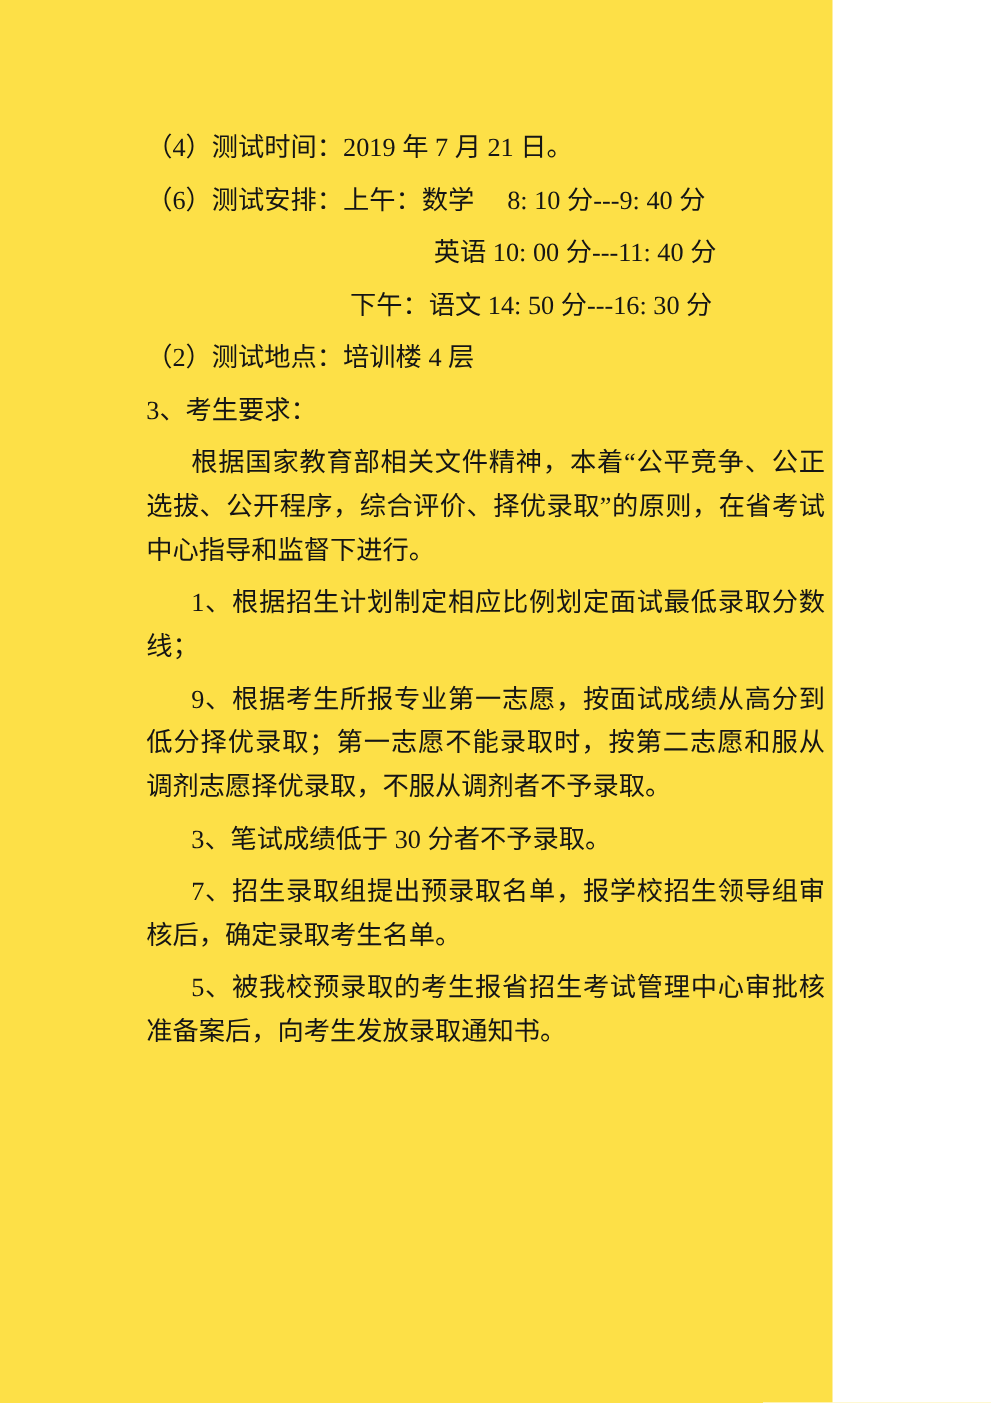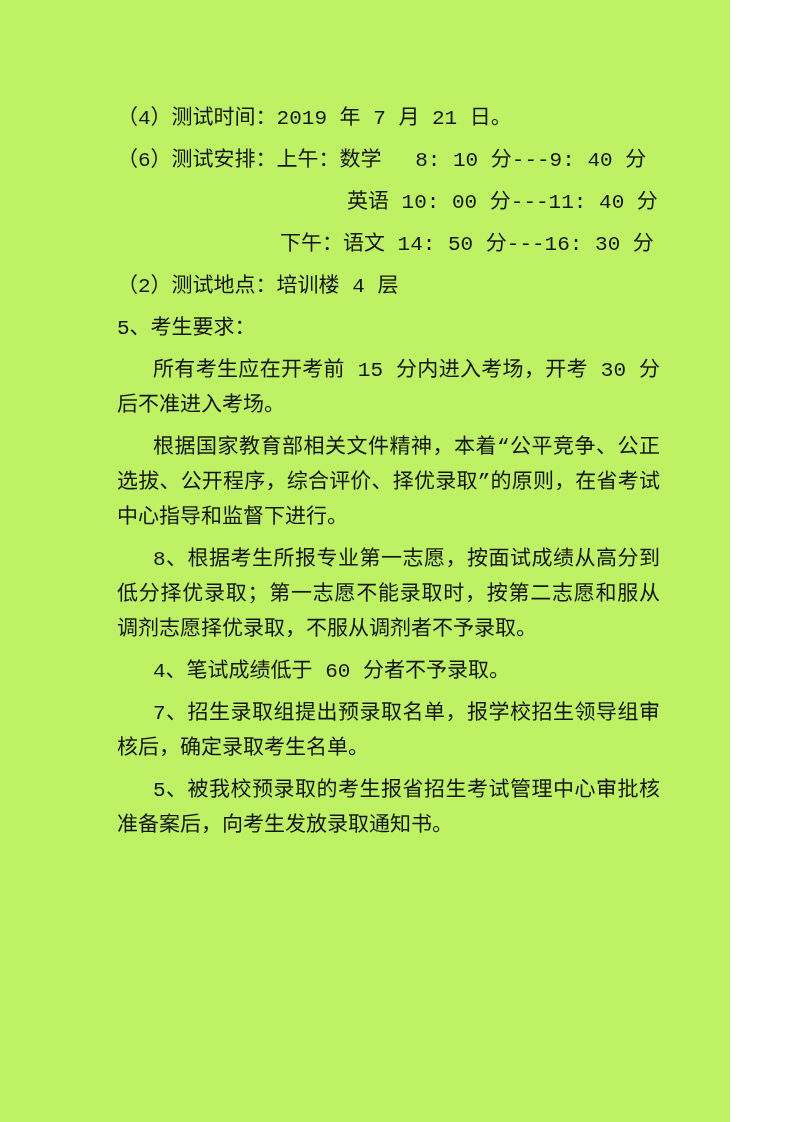--- a/index.html
+++ b/index.html
@@ -2,25 +2,25 @@
 <html lang="zh-CN"><head>
 <meta charset="utf-8">
 <style>
   html, body {
     margin: 0;
     padding: 0;
     background: #ffffff;
   }
   .page {
     position: relative;
-    width: 730px;
+    width: 666px;
     height: 1122px;
-    background: #bef264;
+    background: #fde047;
     overflow: hidden;
-    font-family: Liberation Mono, monospace;
+    font-family: Liberation Serif, serif;
     color: #151515;
   }
   .doc {
     position: absolute;
     left: 117px;
     top: 101px;
     width: 543px;
     font-size: 21px;
     line-height: 35px;
   }
@@ -47,30 +47,30 @@
     <p class="line">（4）测试时间：2019 年 7 月 21 日。</p>
 
     <p class="line">（6）测试安排：上午：数学　 8: 10 分---9: 40 分</p>
 
     <p class="line indent-subject">英语 10: 00 分---11: 40 分</p>
 
     <p class="line indent-session">下午：语文 14: 50 分---16: 30 分</p>
 
     <p class="line">（2）测试地点：培训楼 4 层</p>
 
-    <p class="line">5、考生要求：</p>
+    <p class="line">3、考生要求：</p>
 
-    <p class="para">所有考生应在开考前 15 分内进入考场，开考 30 分后不准进入考场。</p>
 
 
     <p class="para">根据国家教育部相关文件精神，本着“公平竞争、公正选拔、公开程序，综合评价、择优录取”的原则，在省考试中心指导和监督下进行。</p>
 
+    <p class="para">1、根据招生计划制定相应比例划定面试最低录取分数线；</p>
 
-    <p class="para">8、根据考生所报专业第一志愿，按面试成绩从高分到低分择优录取；第一志愿不能录取时，按第二志愿和服从调剂志愿择优录取，不服从调剂者不予录取。</p>
+    <p class="para">9、根据考生所报专业第一志愿，按面试成绩从高分到低分择优录取；第一志愿不能录取时，按第二志愿和服从调剂志愿择优录取，不服从调剂者不予录取。</p>
 
-    <p class="para">4、笔试成绩低于 60 分者不予录取。</p>
+    <p class="para">3、笔试成绩低于 30 分者不予录取。</p>
 
     <p class="para">7、招生录取组提出预录取名单，报学校招生领导组审核后，确定录取考生名单。</p>
 
     <p class="para">5、被我校预录取的考生报省招生考试管理中心审批核准备案后，向考生发放录取通知书。</p>
 
   </div>
 </div>
 
 </body></html>

